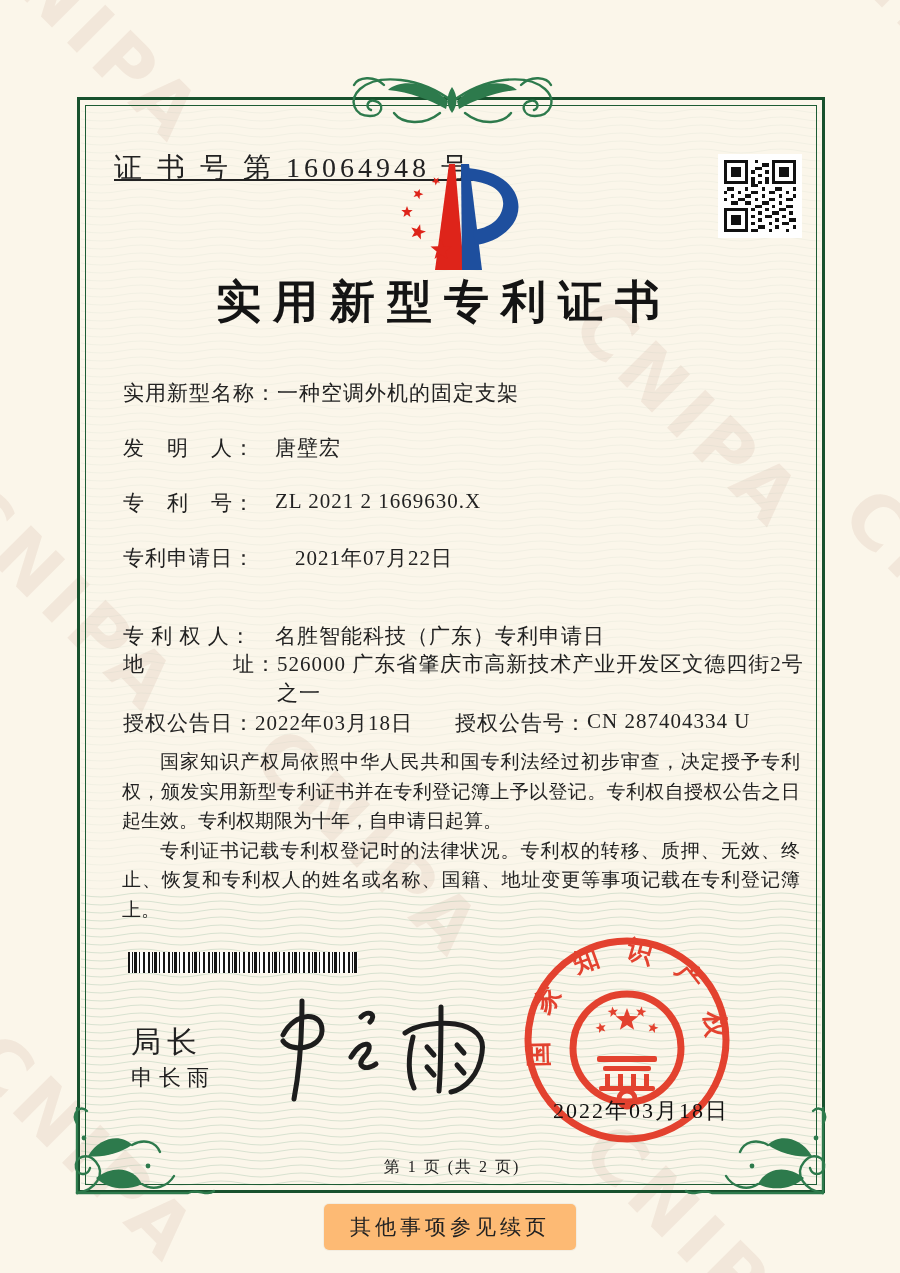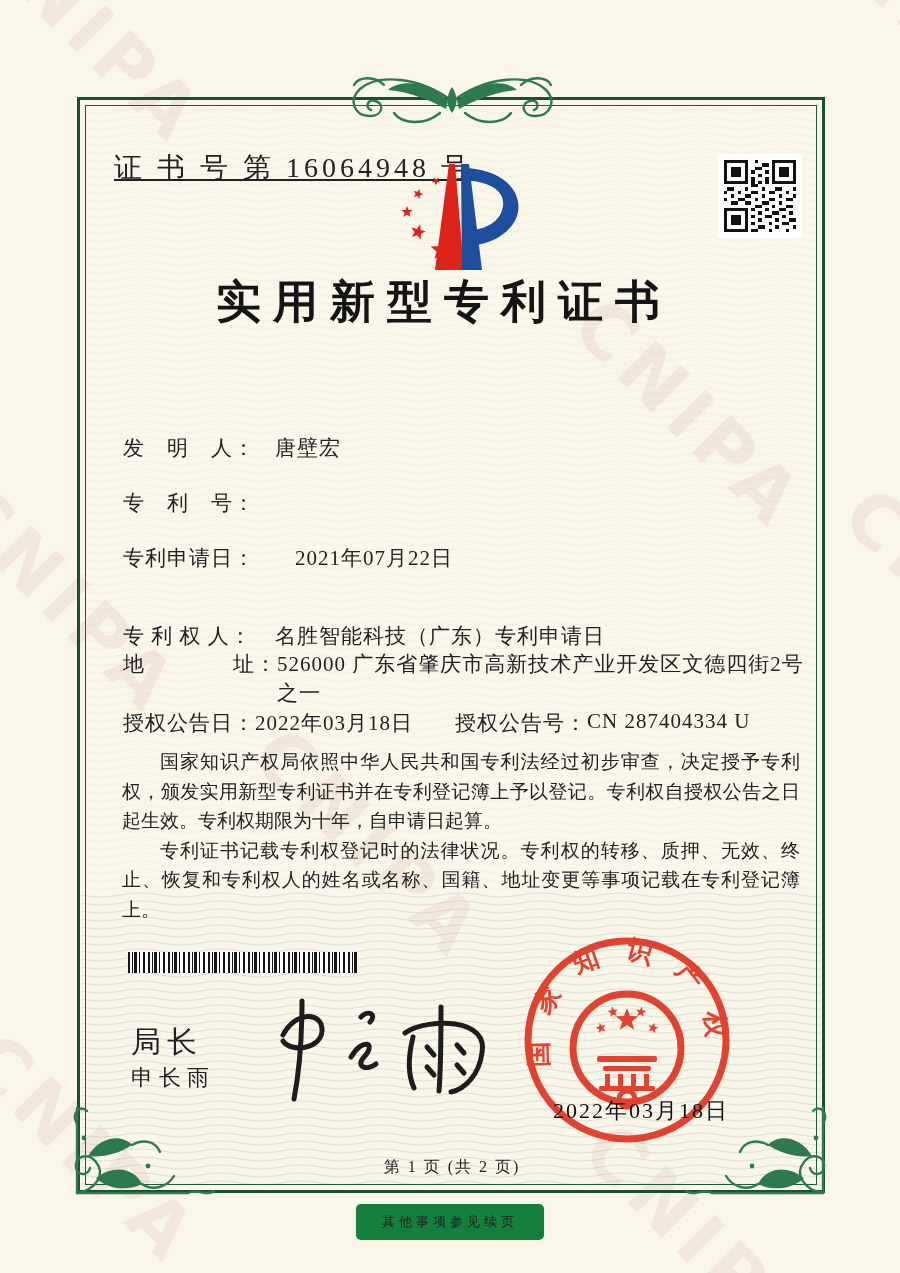--- a/index.html
+++ b/index.html
@@ -59,21 +59,21 @@
   .signature path{stroke:#1d1d1d;stroke-width:5;fill:none;stroke-linecap:round;stroke-linejoin:round;}
 
   
   .seal{position:absolute;left:517px;top:930px;opacity:0.92;}
   .seal-date{position:absolute;left:553px;top:1096px;font-size:22px;letter-spacing:2px;color:#101010;}
 
   
   .page-info{position:absolute;left:0;top:1157px;width:904px;text-align:center;
       font-size:16px;letter-spacing:2px;}
   .note-box{position:absolute;left:50%;top:1204px;transform:translateX(-50%);
-      background:#15803d;padding:9px 26px;border-radius:5px;font-size:13px;
+      background:#fdba74;padding:9px 26px;border-radius:5px;font-size:21px;
       letter-spacing:4px;box-shadow:0 0 0 1px rgba(120,110,90,0.06);}
 </style>
 </head>
 <body>
 
 <div class="page">
 
   <div class="wm" style="left:-55px;top:-15px;">CNIPA</div>
   <div class="wm" style="left:775px;top:-35px;">CNIPA</div>
   <div class="wm" style="left:545px;top:370px;">CNIPA</div>
@@ -369,26 +369,31 @@
         <rect x="20" y="19" width="1" height="1" fill="#111"></rect>
         <rect x="8" y="20" width="1" height="1" fill="#111"></rect>
         <rect x="9" y="20" width="1" height="1" fill="#111"></rect>
         <rect x="13" y="20" width="1" height="1" fill="#111"></rect>
         <rect x="18" y="20" width="1" height="1" fill="#111"></rect>
       </svg>
   </div>
 
   <div class="title">实用新型专利证书</div>
 
+  <div class="field" style="top:379px;">
+    <span class="flabel">实用新型名称：</span>
+    <span class="fvalue">一种空调外机的固定支架</span>
+  </div>
   <div class="field" style="top:434px;">
     <span class="flabel">发　明　人：</span>
     <span class="fvalue">唐壁宏</span>
   </div>
   <div class="field" style="top:489px;">
     <span class="flabel">专　利　号：</span>
+    <span class="fvalue">ZL 2021 2 1669630.X</span>
   </div>
   <div class="field" style="top:544px;gap:20px;">
     <span class="flabel">专利申请日：</span>
     <span class="fvalue">2021年07月22日</span>
   </div>
   <div class="field" style="top:622px;">
     <span class="flabel">专 利 权 人：</span>
     <span class="fvalue">名胜智能科技（广东）专利申请日</span>
   </div>
   <div class="field" style="top:650px;">

